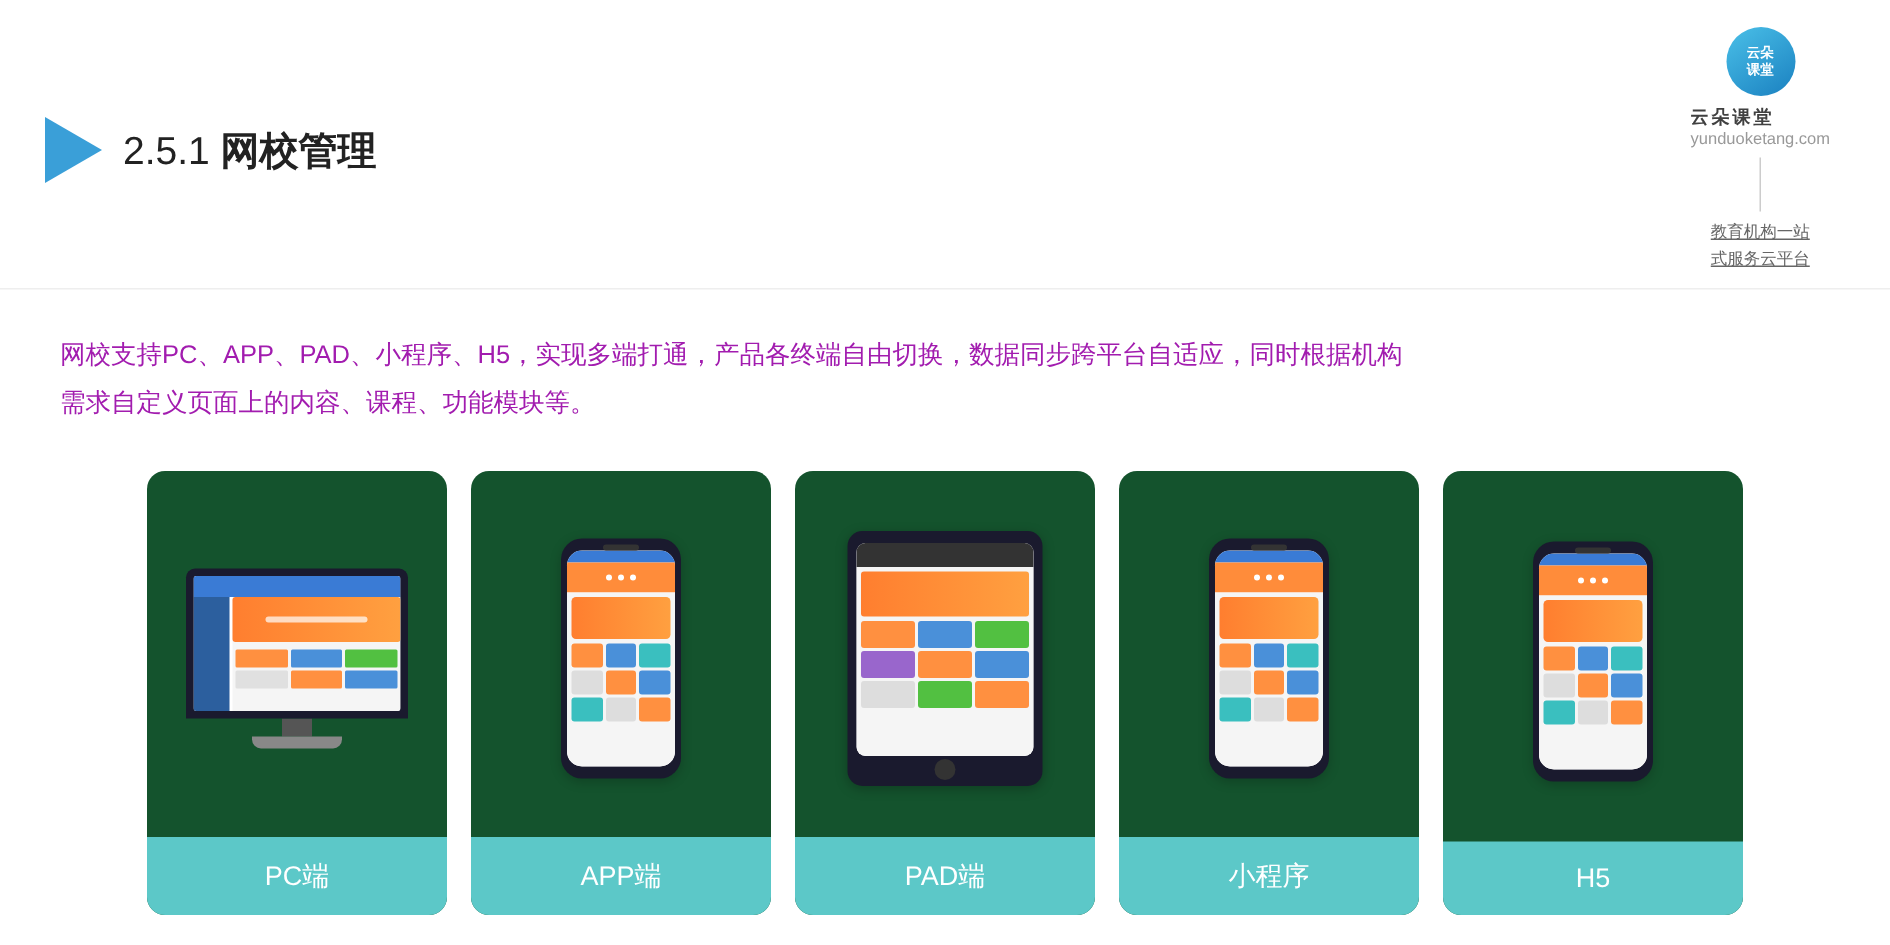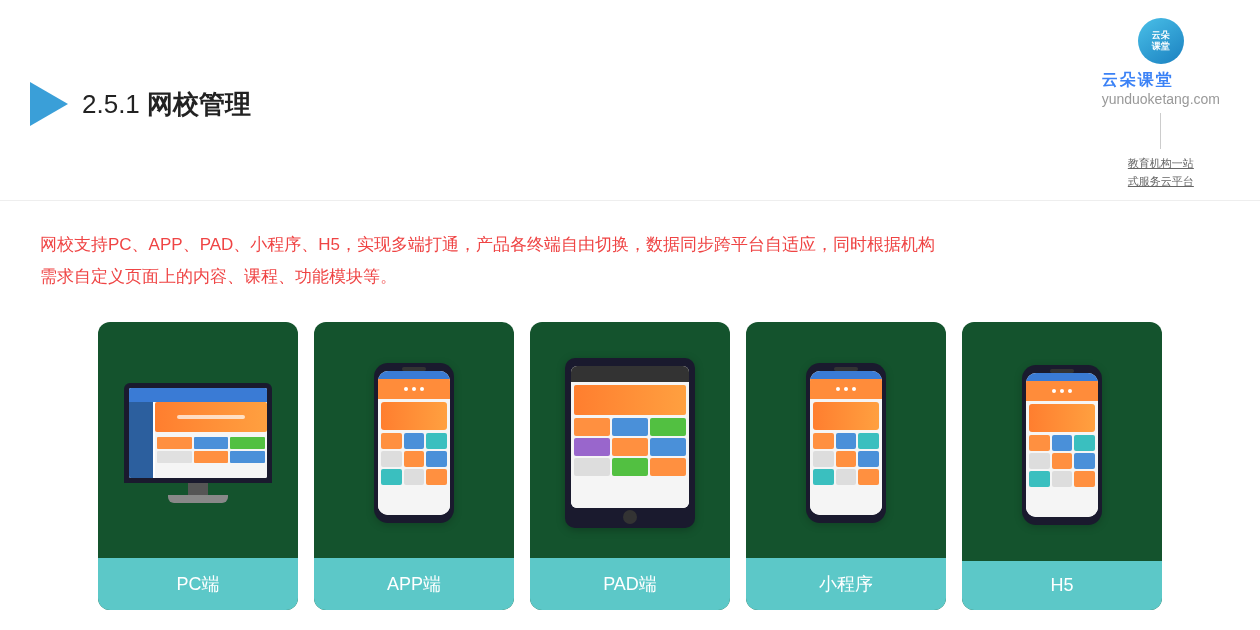--- a/index.html
+++ b/index.html
@@ -55,21 +55,21 @@
     .header-right {
       display: flex;
       align-items: center;
       gap: 10px;
     }
 
     
     .description {
       padding: 28px 40px 10px 40px;
       font-size: 17px;
-      color: #ef4444;
+      color: #a21caf;
       line-height: 1.85;
     }
 
     
     .cards-section {
       padding: 20px 30px 20px 30px;
       display: flex;
       gap: 16px;
       justify-content: center;
       flex: 1;
@@ -389,28 +389,28 @@
       text-align: center;
       line-height: 1.2;
     }
 
     .brand-info {
       display: flex;
       flex-direction: column;
     }
 
     .brand-name-cn {
-      font-size: 16px;
-      color: #3b82f6;
+      font-size: 12px;
+      color: #404040;
       font-weight: bold;
       letter-spacing: 2px;
     }
 
     .brand-url-text {
-      font-size: 14px;
+      font-size: 11px;
       color: #999;
     }
 
     .divider-v {
       width: 1px;
       height: 36px;
       background: #ccc;
       margin: 0 8px;
     }
 

